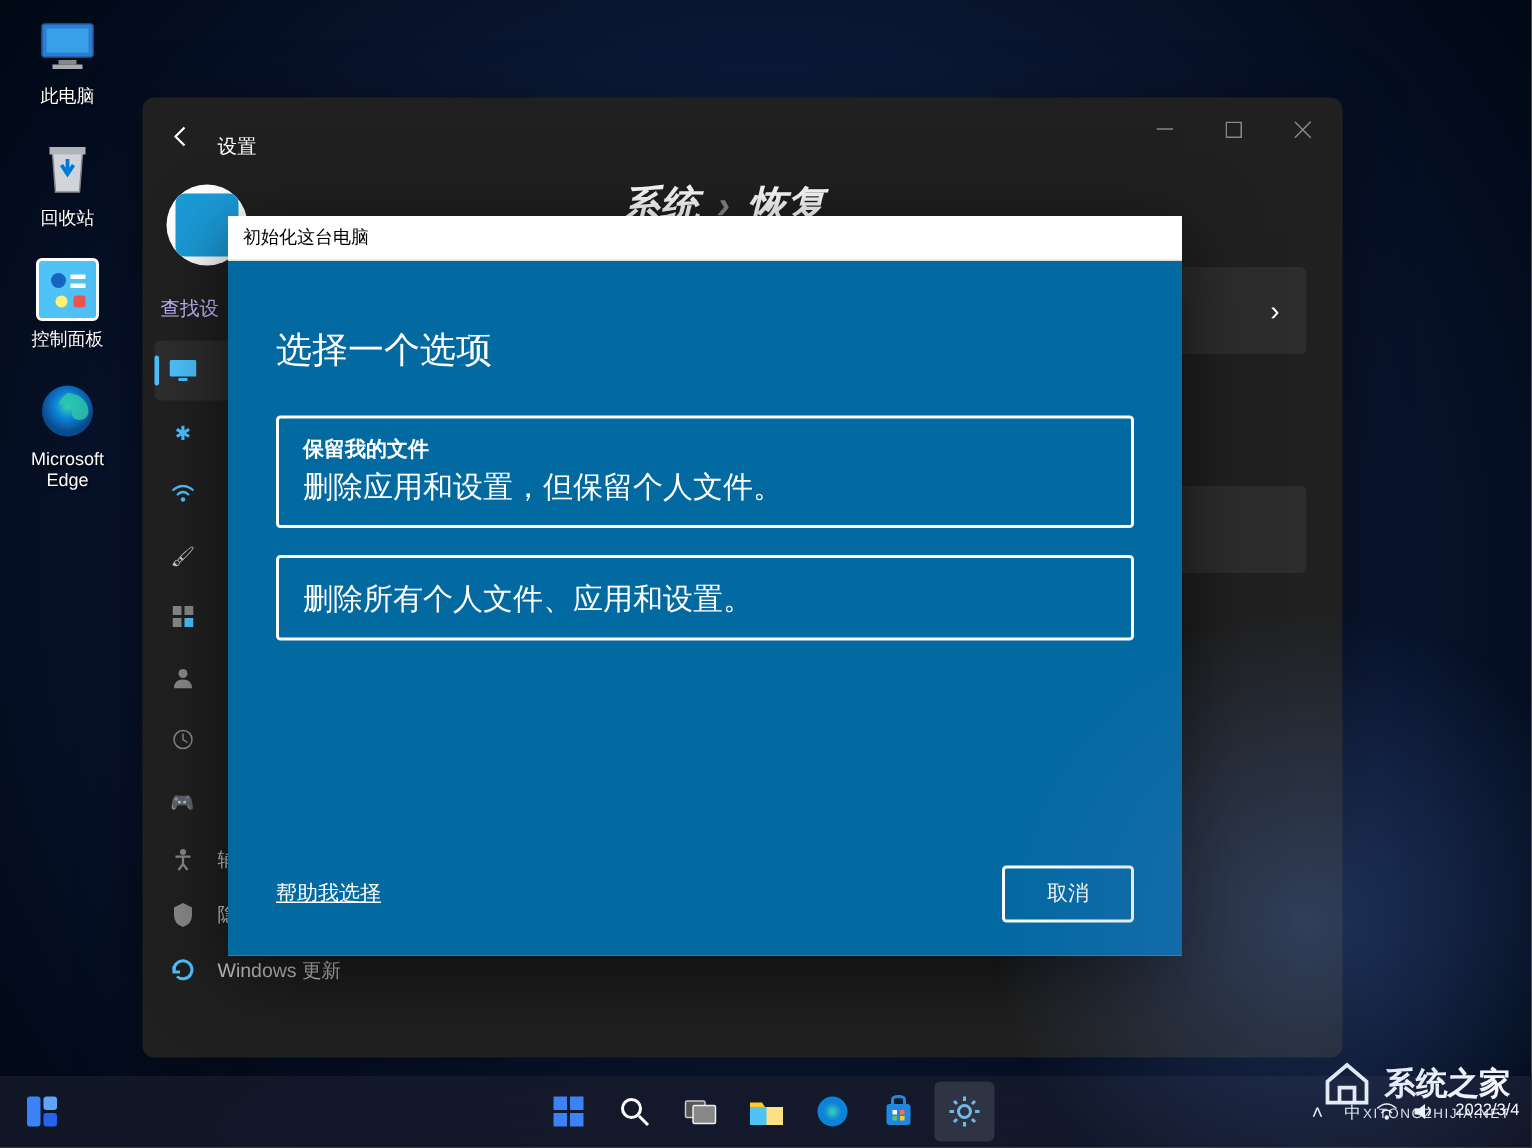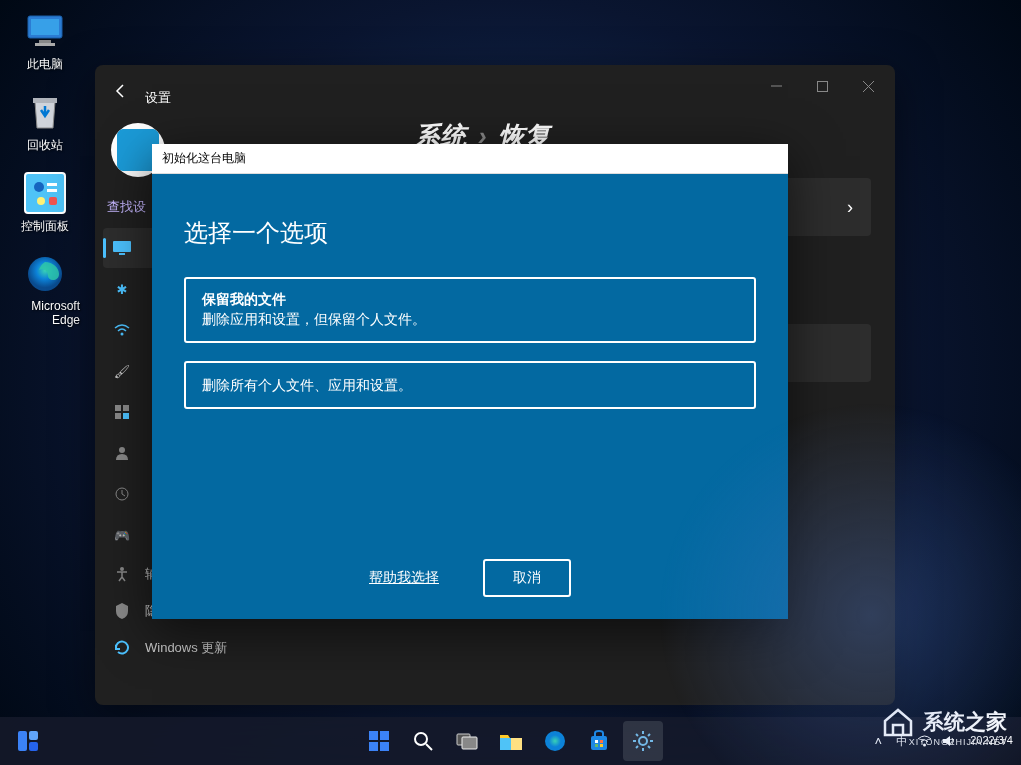--- a/index.html
+++ b/index.html
@@ -2,21 +2,21 @@
 <html><head>
 <meta charset="utf-8">
 <style>
 * { margin: 0; padding: 0; box-sizing: border-box; font-family: "Segoe UI", "Microsoft YaHei", sans-serif; }
 body { width: 1021px; height: 765px; background: radial-gradient(circle at 50% 50%, #1a3a6e 0%, #0a1530 60%, #000814 100%); overflow: hidden; position: relative; }
 
 
 .desktop-icons { position: absolute; top: 10px; left: 10px; display: flex; flex-direction: column; gap: 18px; }
 .desktop-icon { display: flex; flex-direction: column; align-items: center; width: 70px; cursor: pointer; }
 .desktop-icon .icon-img { width: 42px; height: 42px; margin-bottom: 4px; display: flex; align-items: center; justify-content: center; }
-.desktop-icon .icon-label { color: #fff; font-size: 12px; text-align: right; text-shadow: 1px 1px 2px rgba(0,0,0,0.8); }
+.desktop-icon .icon-label { color: #fff; font-size: 12px; text-align: center; text-shadow: 1px 1px 2px rgba(0,0,0,0.8); }
 
 
 .settings-window { position: absolute; top: 65px; left: 95px; width: 800px; height: 640px; background: #202020; border-radius: 8px; overflow: hidden; box-shadow: 0 10px 40px rgba(0,0,0,0.5); }
 .window-titlebar { height: 42px; display: flex; align-items: flex-end; padding: 0 4px; }
 .back-btn { width: 32px; height: 32px; display: flex; align-items: center; justify-content: center; color: #fff; margin-left: 6px; cursor: pointer; }
 .window-title { color: #fff; font-size: 13px; margin-left: 8px; }
 .window-controls { margin-left: auto; display: flex; }
 .win-ctrl { width: 46px; height: 42px; display: flex; align-items: center; justify-content: center; color: #888; cursor: pointer; }
 
 .settings-body { display: flex; height: calc(100% - 42px); }
@@ -45,22 +45,22 @@
 .card-row { margin-top: 24px; background: #2d2d2d; border-radius: 4px; height: 58px; display: flex; align-items: center; justify-content: flex-end; padding: 0 18px; color: #fff; }
 .feedback-row { color: #4cc2ff; font-size: 13px; display: flex; align-items: center; gap: 10px; margin-left: 50px; margin-top: 200px;}
 
 
 .reset-dialog { position: absolute; top: 144px; left: 152px; width: 636px; background: #fff; border-radius: 0; box-shadow: 0 12px 48px rgba(0,0,0,0.6); }
 .reset-dialog-title { background: #fff; color: #000; font-size: 12px; padding: 6px 10px; border-bottom: 1px solid #ddd; }
 .reset-dialog-body { background: #0369a1; color: #fff; padding: 43px 32px 22px; }
 .reset-heading { font-size: 24px; font-weight: 400; margin-bottom: 28px; }
 .reset-option { border: 2px solid #fff; border-radius: 3px; padding: 12px 16px; margin-bottom: 18px; cursor: pointer; }
 .reset-option-title { font-weight: 600; font-size: 14px; }
-.reset-option-desc { font-size: 14px; margin-top: 2px; }
-.reset-footer { display: flex; align-items: center; justify-content: center; margin-top: 150px; gap: 44px; }
+.reset-option-desc { font-size: 20px; margin-top: 2px; }
+.reset-footer { display: flex; align-items: center; justify-content: space-between; margin-top: 150px; gap: 44px; }
 .help-link { color: #fff; font-size: 14px; text-decoration: underline; cursor: pointer; }
 .cancel-btn { border: 2px solid #fff; background: transparent; color: #fff; padding: 8px 28px; font-size: 14px; cursor: pointer; border-radius: 3px; }
 
 
 .taskbar { position: absolute; bottom: 0; left: 0; right: 0; height: 48px; background: rgba(20,25,42,0.88); backdrop-filter: blur(20px); display: flex; align-items: center; justify-content: center; }
 .taskbar-center { display: flex; gap: 4px; align-items: center; }
 .task-icon { width: 40px; height: 40px; display: flex; align-items: center; justify-content: center; border-radius: 4px; cursor: pointer; }
 .task-icon.active { background: rgba(255,255,255,0.12); }
 .taskbar-left { position: absolute; left: 8px; display: flex; align-items: center; }
 .taskbar-right { position: absolute; right: 8px; display: flex; align-items: center; gap: 6px; color: #fff; font-size: 11px; }

